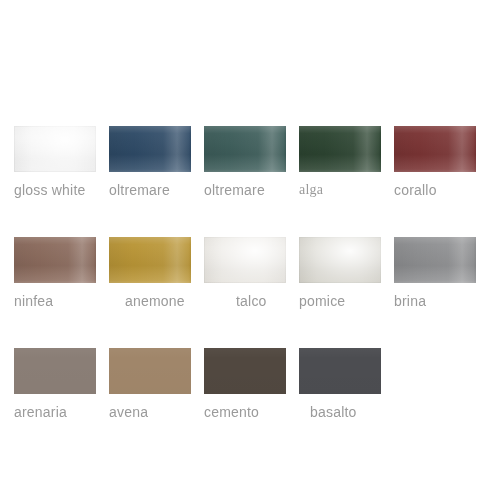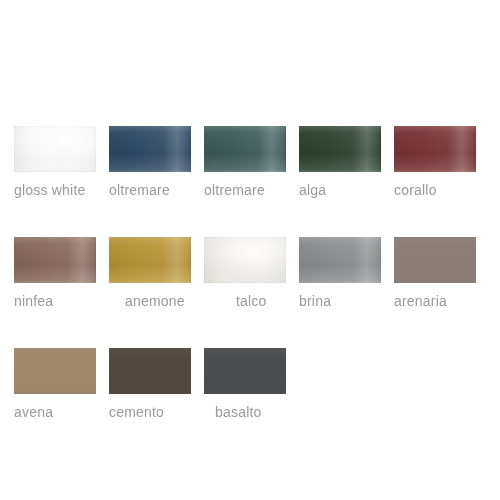--- a/index.html
+++ b/index.html
@@ -131,37 +131,41 @@
       <div class="swatch-cell">
         <div class="swatch-chip gloss" style="background-color: rgb(46, 74, 102);"></div>
         <div class="swatch-label" style="color: rgb(154, 154, 154);">oltremare</div>
       </div>
       <div class="swatch-cell">
         <div class="swatch-chip gloss" style="background-color: rgb(61, 93, 90);"></div>
         <div class="swatch-label" style="color: rgb(154, 154, 154);">oltremare</div>
       </div>
       <div class="swatch-cell">
         <div class="swatch-chip gloss" style="background-color: rgb(44, 68, 49);"></div>
-        <div class="swatch-label" style="color: rgb(154, 154, 154);">alga</div>
+        <div class="swatch-label" style="color: rgb(154, 154, 154); font-family: Liberation Serif, serif;">alga</div>
       </div>
       <div class="swatch-cell">
         <div class="swatch-chip gloss" style="background-color: rgb(122, 52, 52);"></div>
         <div class="swatch-label" style="color: rgb(154, 154, 154);">corallo</div>
       </div>
       <div class="swatch-cell">
         <div class="swatch-chip gloss" style="background-color: rgb(138, 106, 92);"></div>
         <div class="swatch-label" style="color: rgb(154, 154, 154);">ninfea</div>
       </div>
       <div class="swatch-cell">
         <div class="swatch-chip gloss" style="background-color: rgb(185, 149, 54);"></div>
         <div class="swatch-label" style="color: rgb(154, 154, 154); margin-left: 16px;">anemone</div>
       </div>
       <div class="swatch-cell">
         <div class="swatch-chip gloss needs-outline" style="background-color: rgb(231, 228, 222);"></div>
         <div class="swatch-label" style="color: rgb(154, 154, 154); margin-left: 32px;">talco</div>
+      </div>
+      <div class="swatch-cell">
+        <div class="swatch-chip gloss needs-outline" style="background-color: rgb(211, 209, 200);"></div>
+        <div class="swatch-label" style="color: rgb(154, 154, 154);">pomice</div>
       </div>
       <div class="swatch-cell">
         <div class="swatch-chip gloss" style="background-color: rgb(141, 142, 144);"></div>
         <div class="swatch-label" style="color: rgb(154, 154, 154);">brina</div>
       </div>
       <div class="swatch-cell">
         <div class="swatch-chip matte" style="background-color: rgb(138, 126, 118);"></div>
         <div class="swatch-label" style="color: rgb(154, 154, 154);">arenaria</div>
       </div>
       <div class="swatch-cell">

